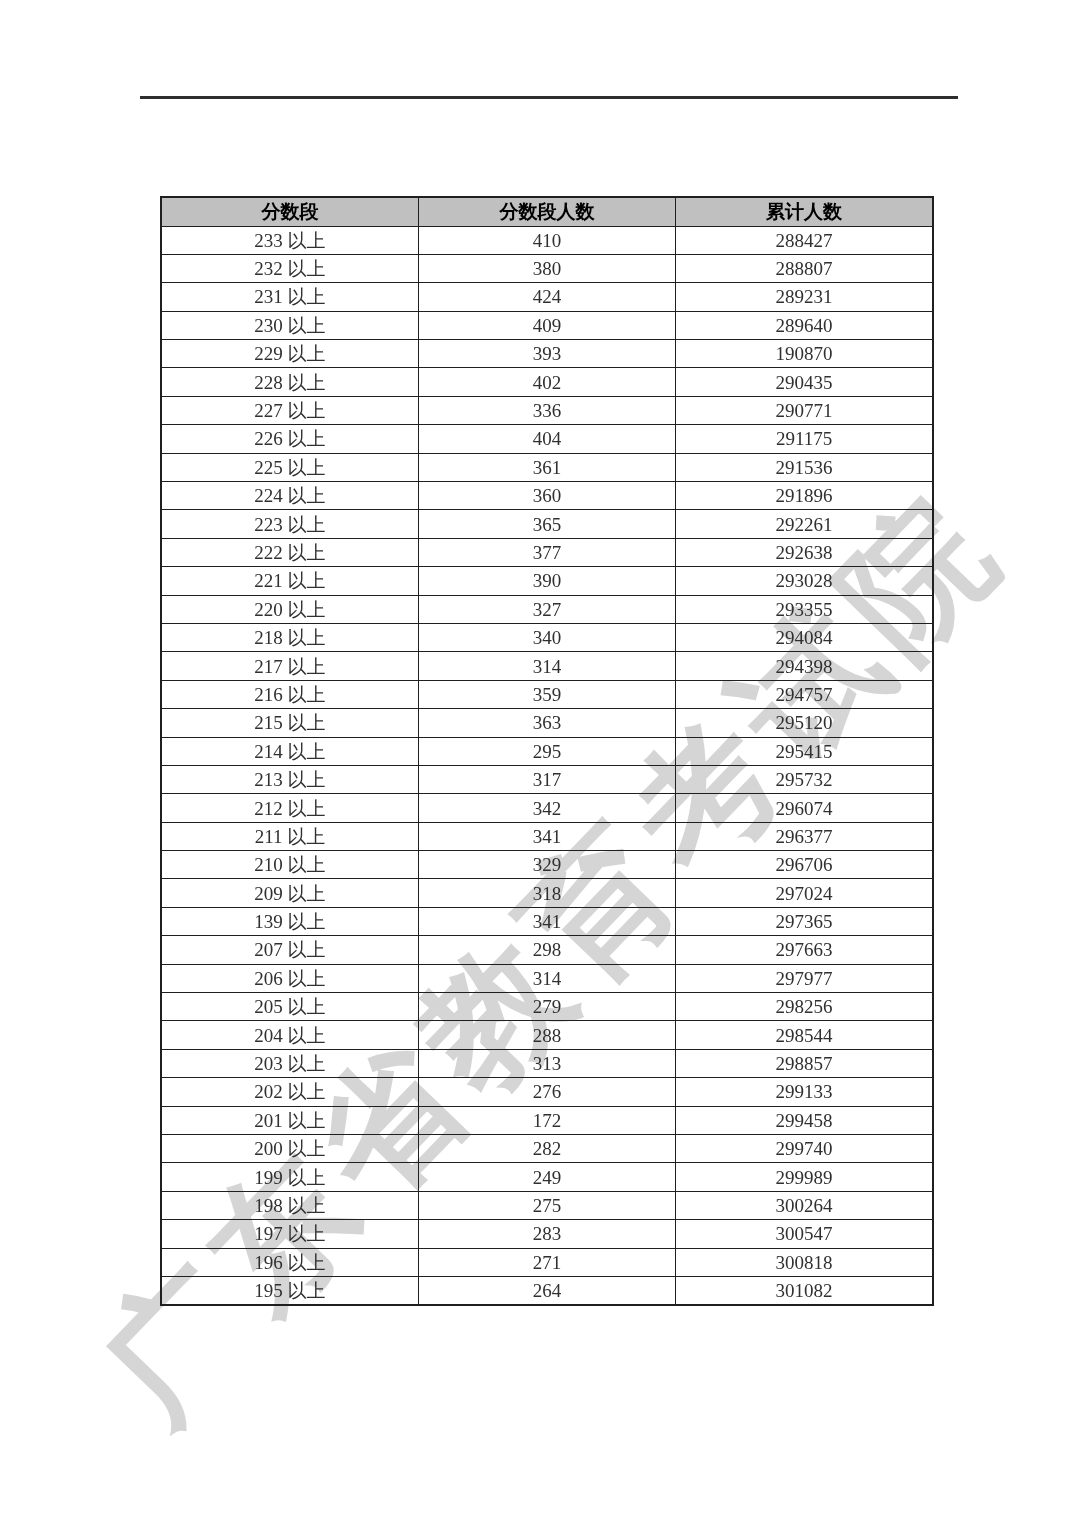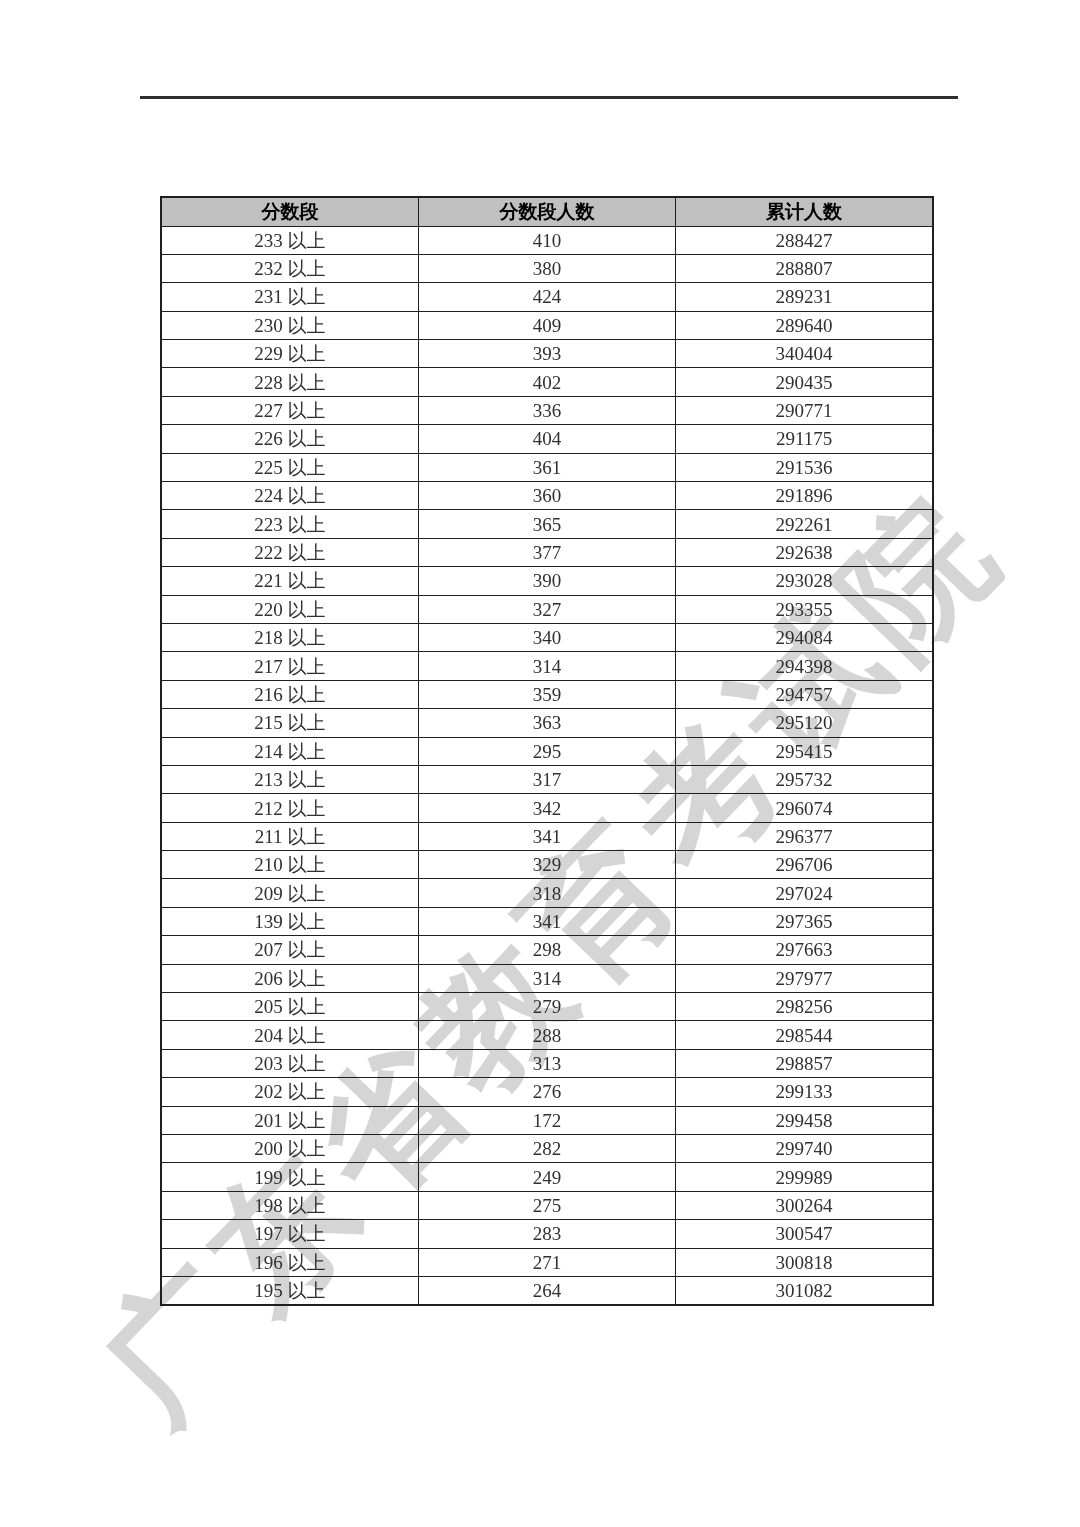--- a/index.html
+++ b/index.html
@@ -112,21 +112,21 @@
     <td>289231</td>
   </tr>
         <tr>
     <td>230 以上</td>
     <td>409</td>
     <td>289640</td>
   </tr>
         <tr>
     <td>229 以上</td>
     <td>393</td>
-    <td>340404</td>
+    <td>190870</td>
   </tr>
         <tr>
     <td>228 以上</td>
     <td>402</td>
     <td>290435</td>
   </tr>
         <tr>
     <td>227 以上</td>
     <td>336</td>
     <td>290771</td>

